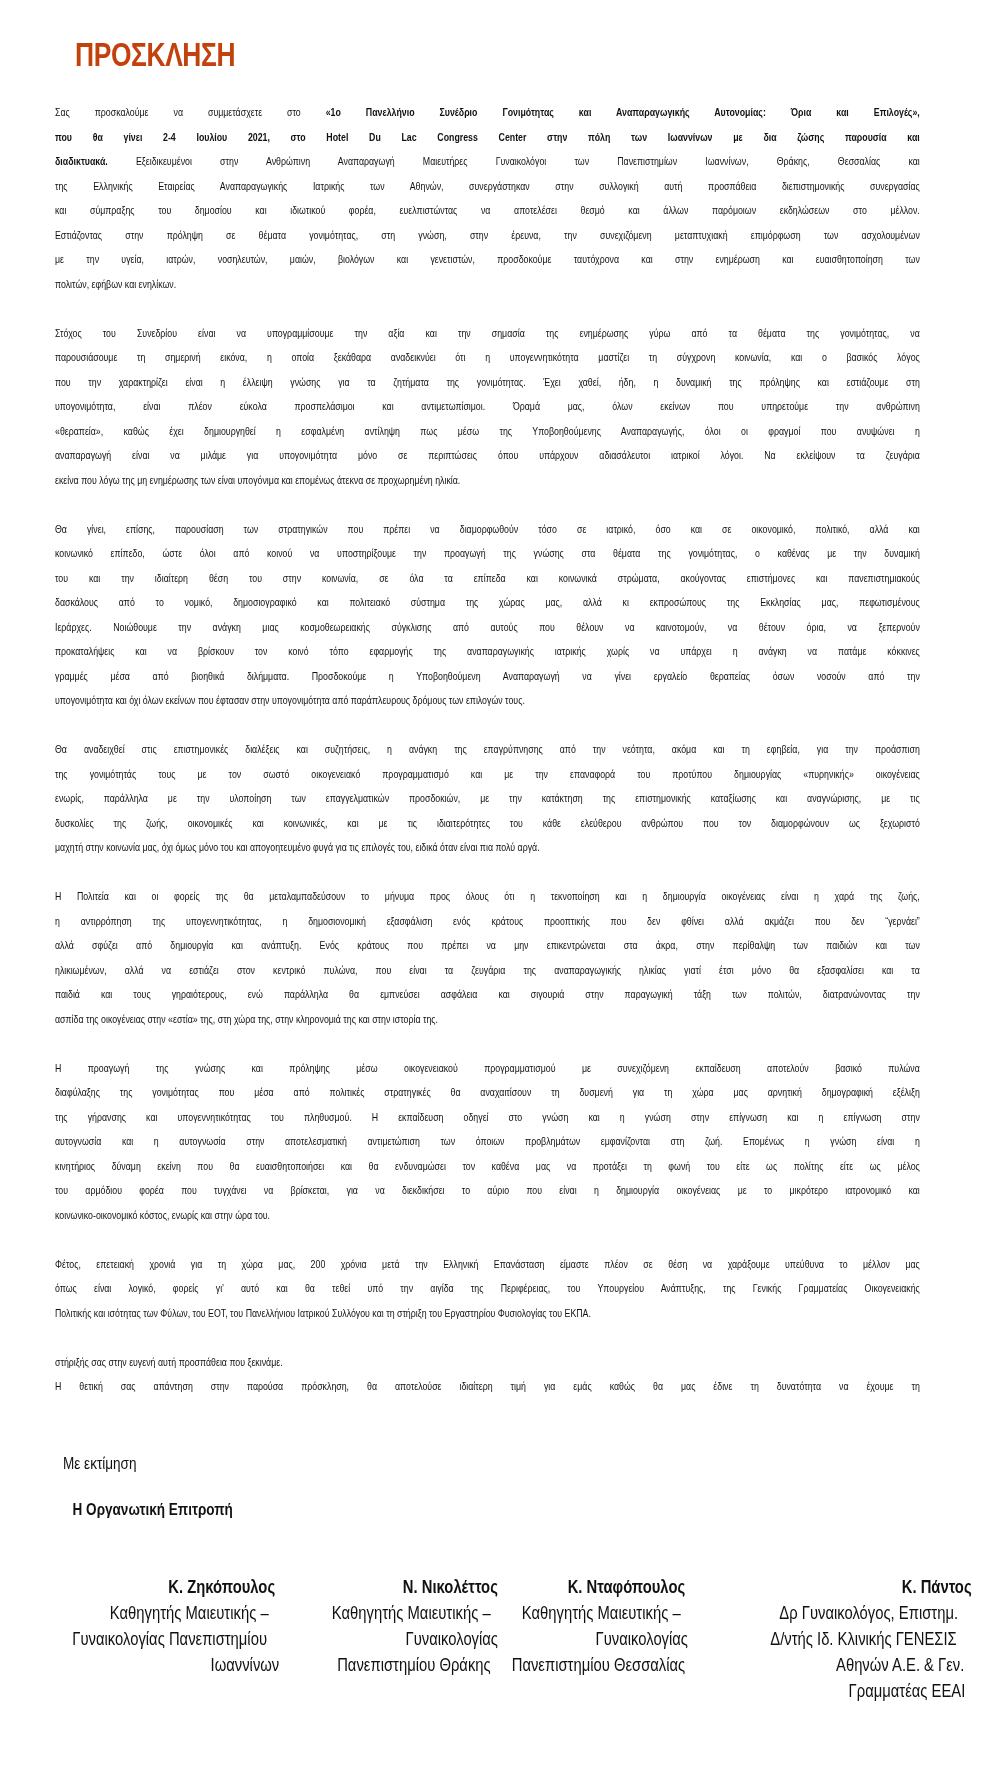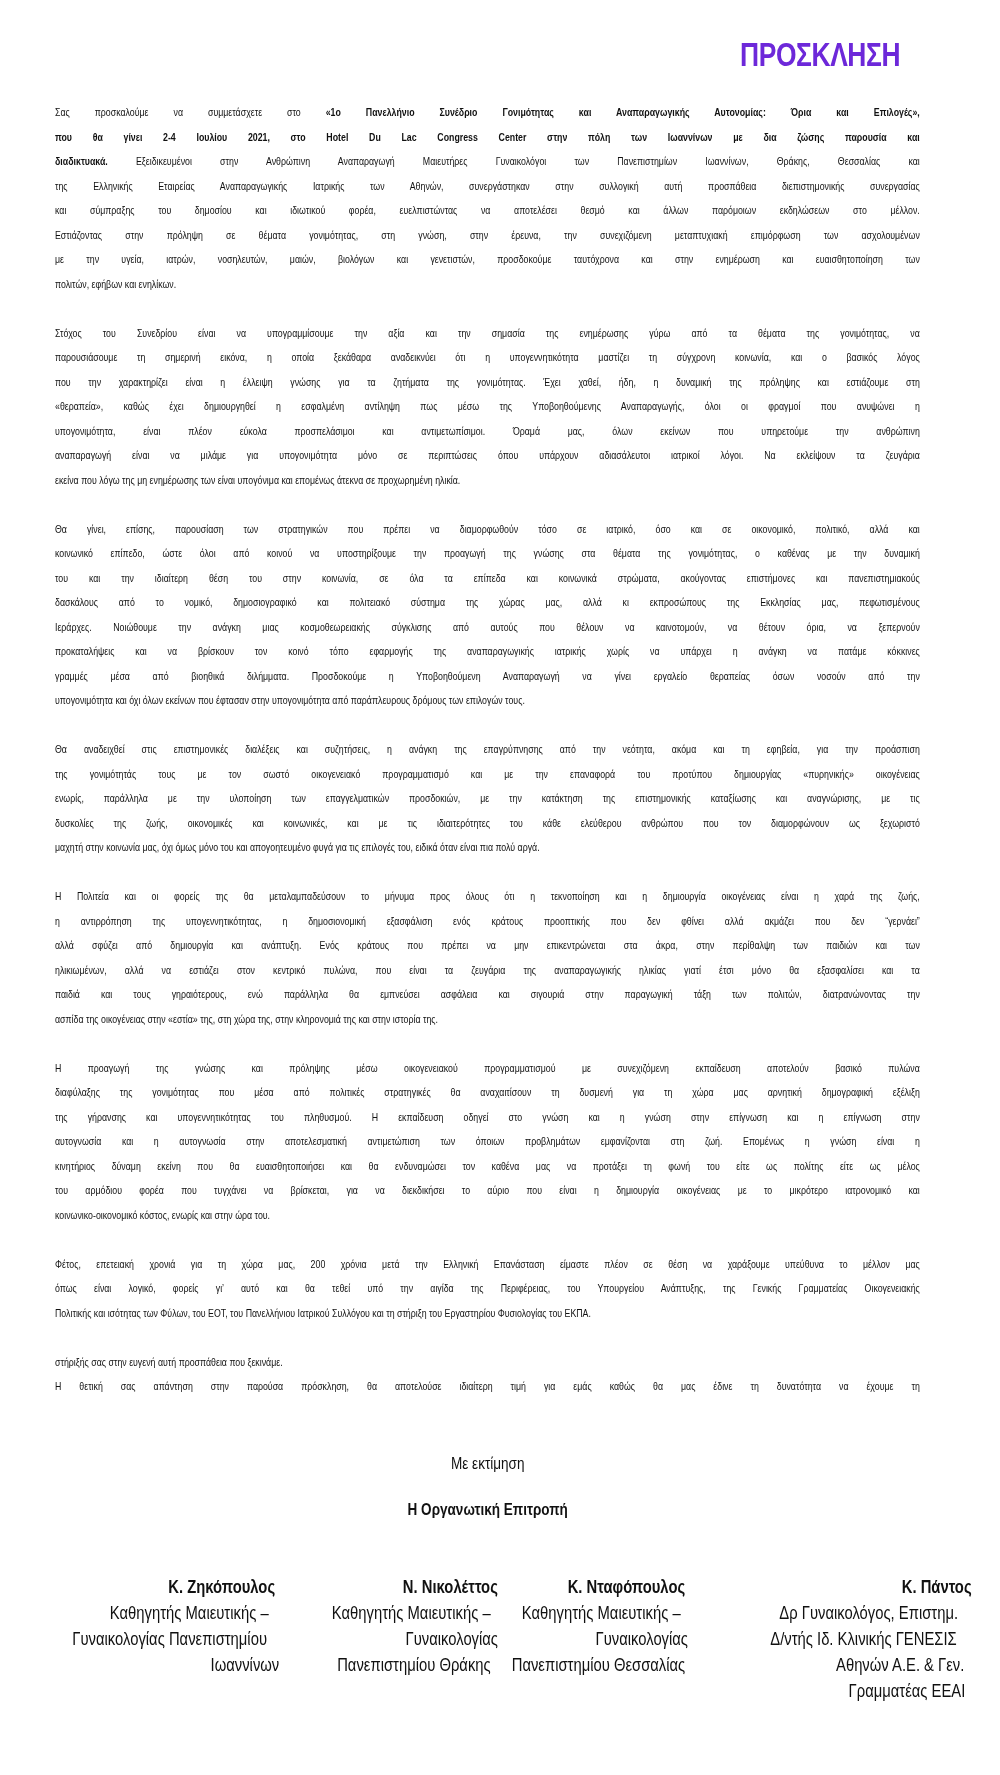--- a/index.html
+++ b/index.html
@@ -1,37 +1,37 @@
 <!DOCTYPE html>
 <html><head>
 <meta charset="utf-8">
 <style>
   html, body { margin: 0; padding: 0; background: #ffffff; }
   body { width: 1000px; height: 1775px; position: relative; overflow: hidden; color: #111111; }
   .page { position: absolute; left: 0; top: 0; width: 1000px; height: 1775px; }
   .title {
-    position: absolute; left: 55px; width: 865px; top: 36px; text-align: right;
+    position: absolute; left: 55px; width: 865px; top: 36px; text-align: left;
     font-family: "Liberation Sans", sans-serif; font-weight: bold; font-size: 33px;
-    letter-spacing: -0.5px; color: #6d28d9;
+    letter-spacing: -0.5px; color: #c2410c;
   }
   .title span { display: inline-block; transform: scaleX(0.80); transform-origin: center; }
   .body { position: absolute; left: 55px; top: 100px; width: 865px; }
   .para { margin: 0 0 24.5px 0; }
   .line {
     display: block; height: 24.5px; line-height: 24.5px; white-space: nowrap; overflow: visible;
     font-family: "Liberation Sans", sans-serif; font-size: 11px;
   }
   .line .inner {
     display: block; width: 1081px; transform: scaleX(0.80); transform-origin: left center;
     text-align: justify; text-align-last: justify; white-space: normal;
   }
   .line.last .inner { text-align-last: left; }
   .b { font-weight: bold; }
   .closing {
-    position: absolute; left: 55px; width: 865px; text-align: center;
+    position: absolute; left: 55px; width: 865px; 
     font-family: "Liberation Sans", sans-serif; font-size: 16.5px;
   }
   .closing span { display: inline-block; transform: scaleX(0.82); }
   .closing.bold { font-weight: bold; }
   .sig {
     position: absolute; top: 1574px; text-align: right;
     font-family: "Liberation Sans", sans-serif; font-size: 18.5px; line-height: 26px;
   }
   .sig .row { display: block; white-space: nowrap; }
   .sig .row span { display: inline-block; transform: scaleX(0.80); transform-origin: center; }
@@ -74,24 +74,24 @@
         <div class="line">
           <span class="inner"><span>Στόχος του Συνεδρίου είναι να υπογραμμίσουμε την αξία και την σημασία της ενημέρωσης γύρω από τα θέματα της γονιμότητας, να</span></span>
         </div>
         <div class="line">
           <span class="inner"><span>παρουσιάσουμε τη σημερινή εικόνα, η οποία ξεκάθαρα αναδεικνύει ότι η υπογεννητικότητα μαστίζει τη σύγχρονη κοινωνία, και ο βασικός λόγος</span></span>
         </div>
         <div class="line">
           <span class="inner"><span>που την χαρακτηρίζει είναι η έλλειψη γνώσης για τα ζητήματα της γονιμότητας. Έχει χαθεί, ήδη, η δυναμική της πρόληψης και εστιάζουμε στη</span></span>
         </div>
         <div class="line">
+          <span class="inner"><span>υπογονιμότητα, είναι πλέον εύκολα προσπελάσιμοι και αντιμετωπίσιμοι. Όραμά μας, όλων εκείνων που υπηρετούμε την ανθρώπινη</span></span>
+        </div>
+        <div class="line">
           <span class="inner"><span>«θεραπεία», καθώς έχει δημιουργηθεί η εσφαλμένη αντίληψη πως μέσω της Υποβοηθούμενης Αναπαραγωγής, όλοι οι φραγμοί που ανυψώνει η</span></span>
-        </div>
-        <div class="line">
-          <span class="inner"><span>υπογονιμότητα, είναι πλέον εύκολα προσπελάσιμοι και αντιμετωπίσιμοι. Όραμά μας, όλων εκείνων που υπηρετούμε την ανθρώπινη</span></span>
         </div>
         <div class="line">
           <span class="inner"><span>αναπαραγωγή είναι να μιλάμε για υπογονιμότητα μόνο σε περιπτώσεις όπου υπάρχουν αδιασάλευτοι ιατρικοί λόγοι. Να εκλείψουν τα ζευγάρια</span></span>
         </div>
         <div class="line last">
           <span class="inner"><span>εκείνα που λόγω της μη ενημέρωσης των είναι υπογόνιμα και επομένως άτεκνα σε προχωρημένη ηλικία.</span></span>
         </div>
       </div>
       <div class="para">
         <div class="line">

